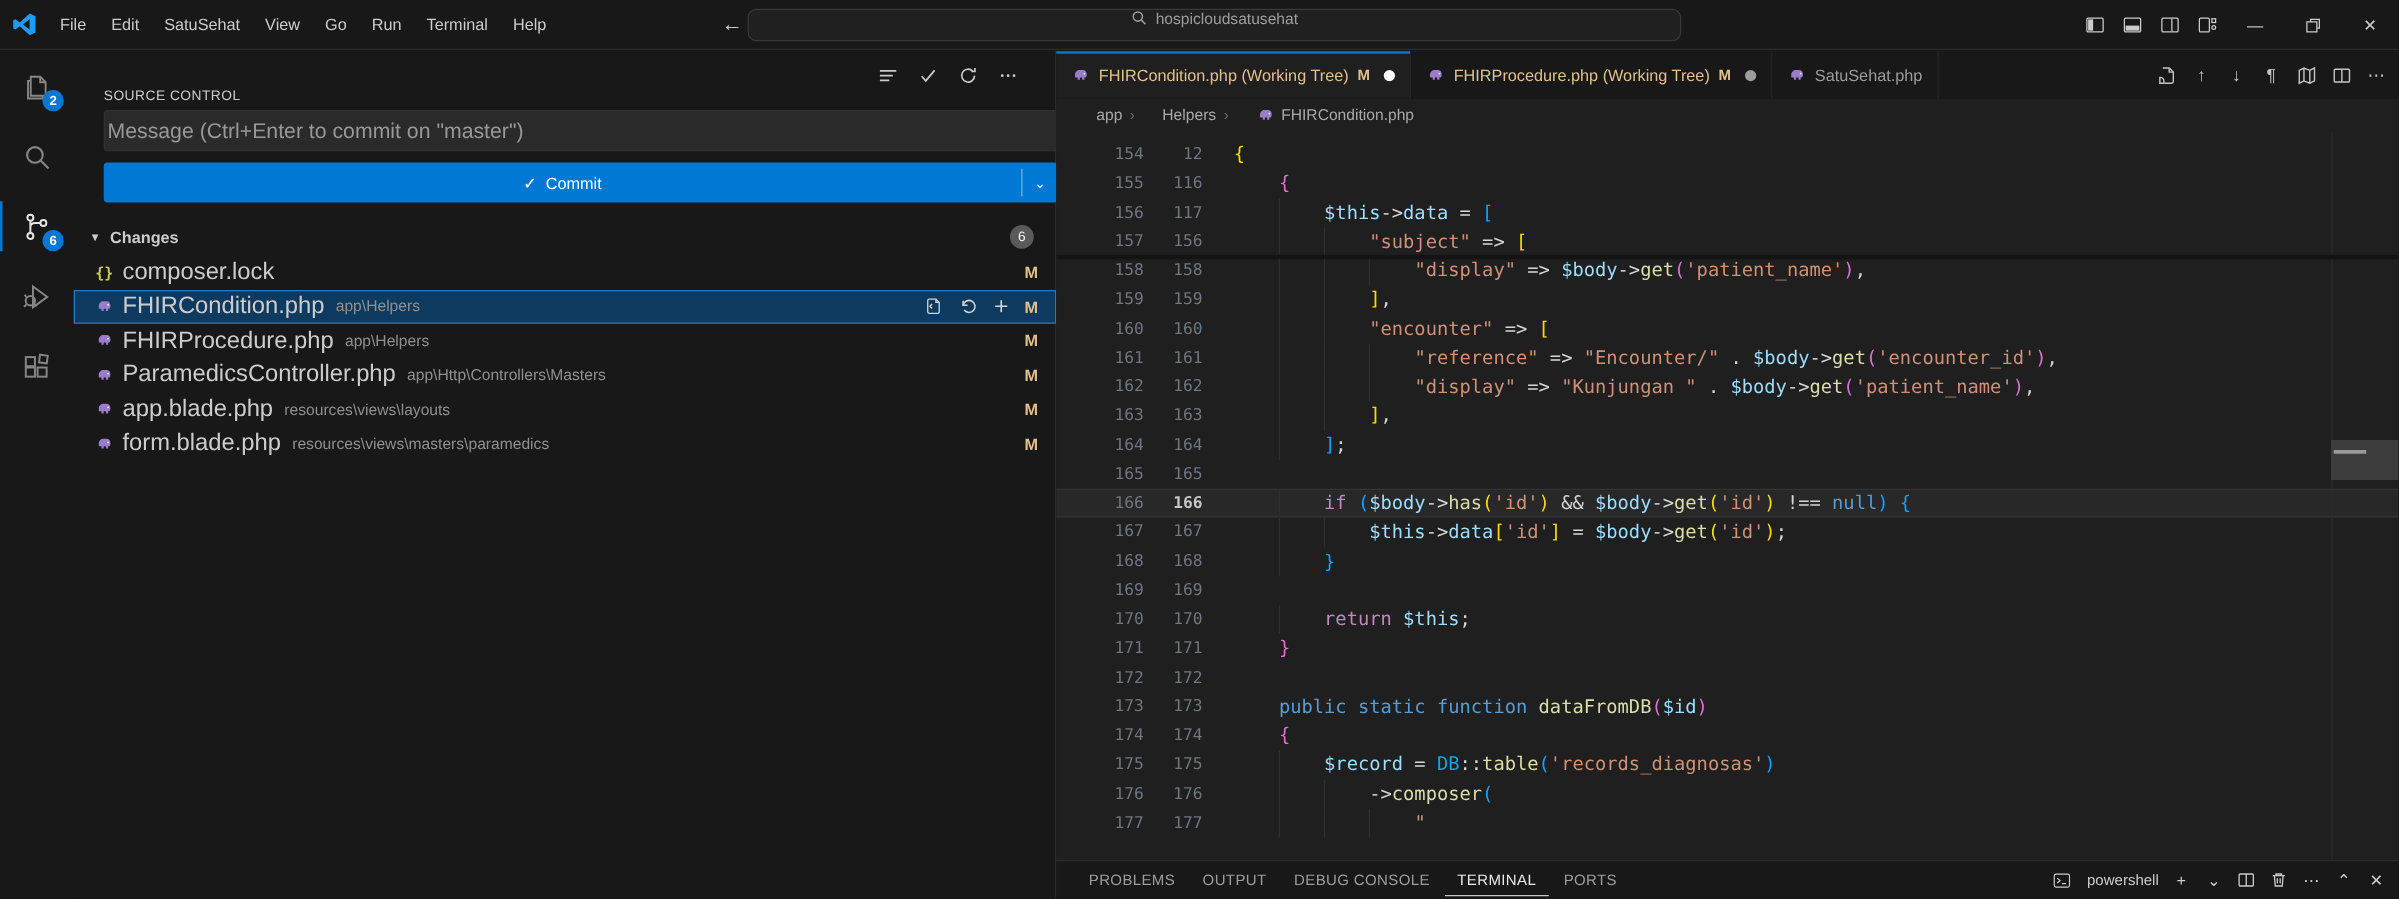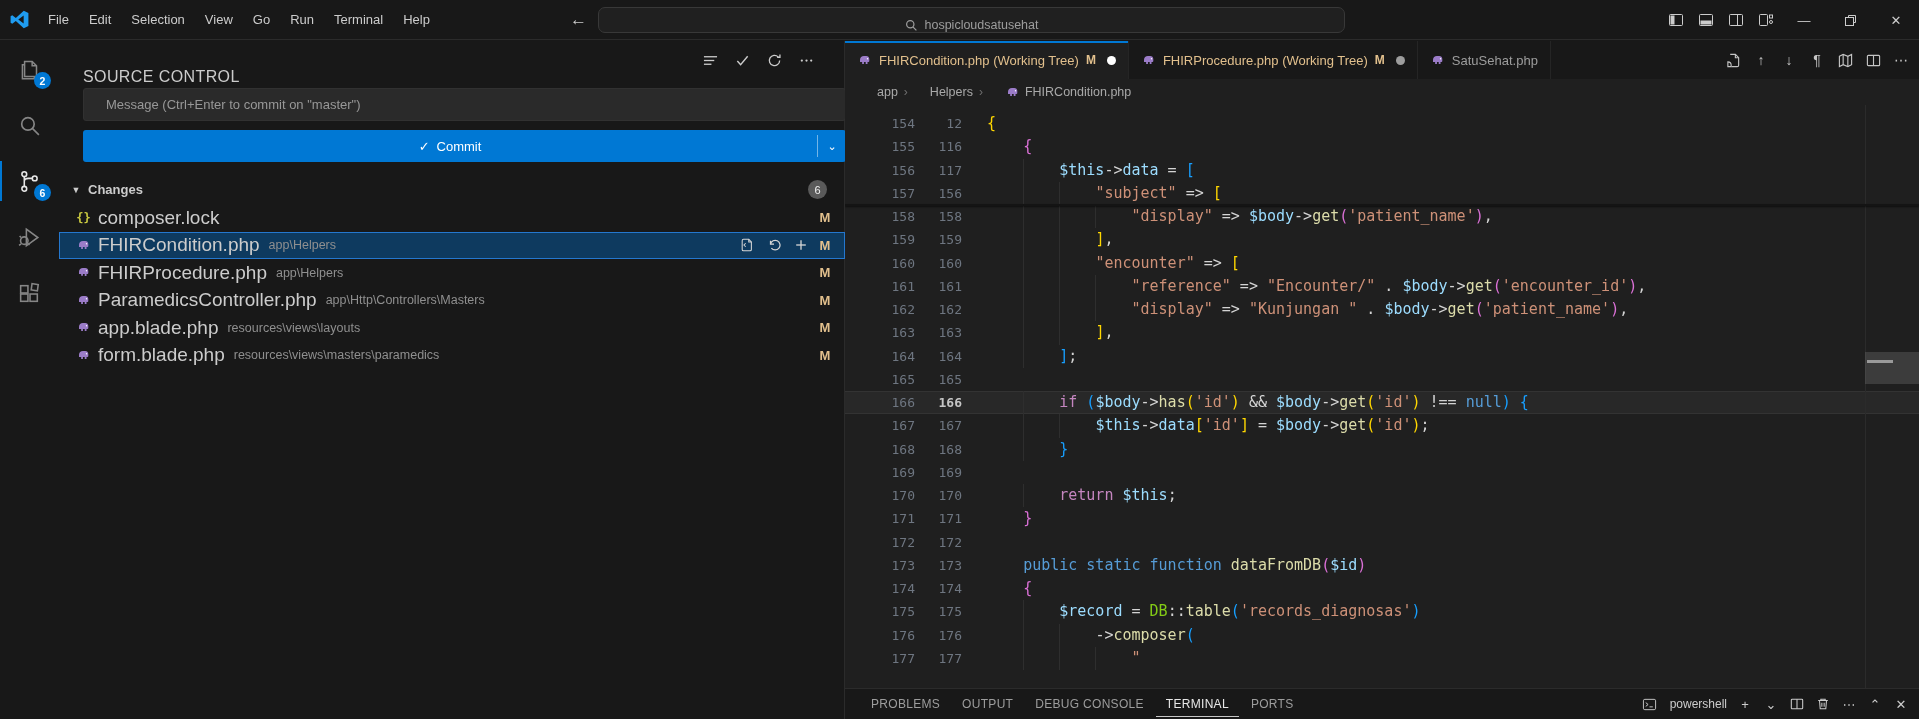--- a/index.html
+++ b/index.html
@@ -7,39 +7,39 @@
   body{font-family:"Liberation Sans",sans-serif;}
   .window{position:relative;width:1919px;height:719px;background:#181818;color:#ccc;overflow:hidden;}
 
   
   .titlebar{position:absolute;left:0;top:0;width:1919px;height:40px;background:#181818;border-bottom:1px solid #2b2b2b;display:flex;align-items:center;}
   .tb-logo{width:38px;display:flex;justify-content:center;align-items:center;}
   .menus{display:flex;align-items:flex-start;}
   .menu-item{padding:5px 10px;font-size:13px;color:#cccccc;border-radius:5px;cursor:default;}
   .nav-arrows{display:flex;align-items:center;margin-left:130px;gap:14px;color:#cccccc;font-size:17px;}
   .nav-arrows .fwd{color:#9d9d9d;}
-  .command-center{position:absolute;left:598px;top:7px;width:747px;height:26px;background:#202020;border:1px solid #383838;border-radius:7px;display:flex;align-items:flex-end;justify-content:center;gap:7px;color:#9d9d9d;font-size:12.5px;}
+  .command-center{position:absolute;left:598px;top:7px;width:747px;height:26px;background:#202020;border:1px solid #383838;border-radius:7px;display:flex;align-items:flex-start;justify-content:center;gap:7px;color:#9d9d9d;font-size:12.5px;}
   .tb-right{position:absolute;right:0;top:0;height:40px;display:flex;align-items:center;}
   .tb-icon{width:30px;height:30px;display:flex;align-items:center;justify-content:center;color:#cccccc;border-radius:5px;}
   .win-ctl{width:46px;height:40px;display:flex;align-items:center;justify-content:center;color:#cccccc;font-size:13px;}
 
   
   .activitybar{position:absolute;left:0;top:41px;width:59px;bottom:0;background:#181818;}
   .ab-item{position:relative;width:59px;height:56px;display:flex;align-items:center;justify-content:center;color:#868686;}
   .ab-item.active{color:#e7e7e7;}
   .ab-item.active::before{content:"";position:absolute;left:0;top:8px;bottom:8px;width:2px;background:#0078d4;}
   .ab-badge{position:absolute;right:8px;bottom:8px;min-width:17px;height:17px;padding:0 4px;background:#0078d4;color:#fff;font-size:10.5px;border-radius:9px;display:flex;align-items:center;justify-content:center;font-weight:bold;}
 
   
   .sidebar{position:absolute;left:59px;top:41px;width:786px;bottom:0;background:#181818;border-right:1px solid #2b2b2b;}
   .sc-header{height:35px;display:flex;align-items:center;padding-left:24px;}
-  .sc-title{font-size:16px;color:#cccccc;letter-spacing:.4px;margin-top:36px;}
+  .sc-title{font-size:11px;color:#cccccc;letter-spacing:.4px;margin-top:36px;}
   .sc-tools{position:absolute;right:26px;top:7px;display:flex;gap:8px;}
   .sc-tool{width:24px;height:24px;display:flex;align-items:center;justify-content:center;color:#cccccc;border-radius:5px;}
-  .msg-input{position:absolute;left:24px;top:47px;width:763px;height:33px;background:#2a2a2a;border:1px solid #313131;border-radius:3px;color:#ccc;font-size:13px;padding:0 22px;font-family:"Liberation Sans",sans-serif;}
+  .msg-input{position:absolute;left:24px;top:47px;width:763px;height:33px;background:#2a2a2a;border:1px solid #313131;border-radius:3px;color:#ccc;font-size:17px;padding:0 2px;font-family:"Liberation Sans",sans-serif;}
   .msg-input::placeholder{color:#989898;}
   .commit-btn{position:absolute;left:24px;top:89px;width:763px;height:32px;background:#0078d4;border:none;border-radius:3px;color:#fff;font-size:13px;display:flex;align-items:center;cursor:pointer;padding:0;}
   .commit-main{flex:1;display:flex;align-items:center;justify-content:center;gap:7px;}
   .commit-divider{width:1px;height:22px;background:rgba(255,255,255,.45);}
   .commit-drop{width:28px;display:flex;align-items:center;justify-content:center;font-size:11px;}
   .changes-header{position:absolute;left:0;top:134px;width:786px;height:29px;display:flex;align-items:center;padding-left:9px;gap:4px;color:#cccccc;}
   .ch-chevron{font-size:10px;color:#cccccc;width:16px;text-align:center;}
   .ch-label{font-size:13px;font-weight:bold;}
   .ch-badge{position:absolute;right:18px;top:5px;min-width:19px;height:19px;background:#5a5a5a;border-radius:10px;color:#f2f2f2;font-size:11px;display:flex;align-items:center;justify-content:center;padding:0 5px;}
   .changes-list{position:absolute;left:0;top:163px;width:786px;}
@@ -74,21 +74,21 @@
   .code-rows{position:absolute;left:0;top:7px;right:0;}
   .code-row{position:relative;height:23.25px;display:flex;align-items:center;}
   .ln{flex:0 0 70px;text-align:right;color:#6e7681;font-size:13px;}
   .ln2{flex:0 0 47px;text-align:right;color:#6e7681;font-size:13px;}
   .code-text{position:relative;margin-left:25px;font-size:15px;line-height:23.25px;white-space:pre;color:#d4d4d4;}
   .code-row.cur{background:rgba(255,255,255,.045);border-top:1px solid #333;border-bottom:1px solid #333;}
   .code-row.cur .ln2{color:#c6c6c6;font-weight:bold;}
   .guide{position:absolute;top:0;bottom:0;width:1px;background:#2e2e2e;}
   .diff-sep{position:absolute;left:0;right:0;height:2px;background:#141414;box-shadow:0 1px 2px rgba(0,0,0,.6);}
   .tk-p{color:#d4d4d4;} .tk-v{color:#9cdcfe;} .tk-s{color:#ce9178;} .tk-k{color:#569cd6;}
-  .tk-c{color:#c586c0;} .tk-f{color:#dcdcaa;} .tk-t{color:#84cc16;}
+  .tk-c{color:#c586c0;} .tk-f{color:#dcdcaa;} .tk-t{color:#0ea5e9;}
   .tk-y{color:#ffd700;} .tk-m{color:#da70d6;} .tk-u{color:#179fff;}
 
   .minimap-border{position:absolute;top:0;bottom:0;left:1020px;width:1px;background:#2b2b2b;}
   .scroll-slider{position:absolute;left:1020px;right:0;top:247px;height:32px;background:rgba(121,121,121,.32);}
   .minimap-mark{position:absolute;left:1022px;top:255px;width:26px;height:3px;background:#9a9a9a;}
 
   
   .panel{position:absolute;left:0;right:0;bottom:0;height:31px;background:#181818;border-top:1px solid #2b2b2b;display:flex;align-items:center;}
   .panel-tabs{display:flex;align-items:center;margin-left:16px;gap:2px;}
   .panel-tab{padding:5px 10px;font-size:12px;letter-spacing:.3px;color:#9d9d9d;cursor:pointer;}
@@ -105,21 +105,21 @@
 
   <div class="titlebar">
     <div class="tb-logo">
       <svg width="19" height="19" viewBox="0 0 16 16">
           <path fill="#1f9cf0" d="M11.6.6 4.9 6.8 1.9 4.5.5 5.2v5.6l1.4.7 3-2.3 6.7 6.2 3.9-1.9V2.5L11.6.6zM11.5 4.6v6.8L7 8l4.5-3.4z"></path>
         </svg>
     </div>
     <div class="menus" id="menus">
         <div class="menu-item">File</div>
         <div class="menu-item">Edit</div>
-        <div class="menu-item">Selection</div>
+        <div class="menu-item">SatuSehat</div>
         <div class="menu-item">View</div>
         <div class="menu-item">Go</div>
         <div class="menu-item">Run</div>
         <div class="menu-item">Terminal</div>
         <div class="menu-item">Help</div>
       </div>
     <div class="nav-arrows">
       <span class="back">←</span>
       <span class="fwd">→</span>
     </div>

